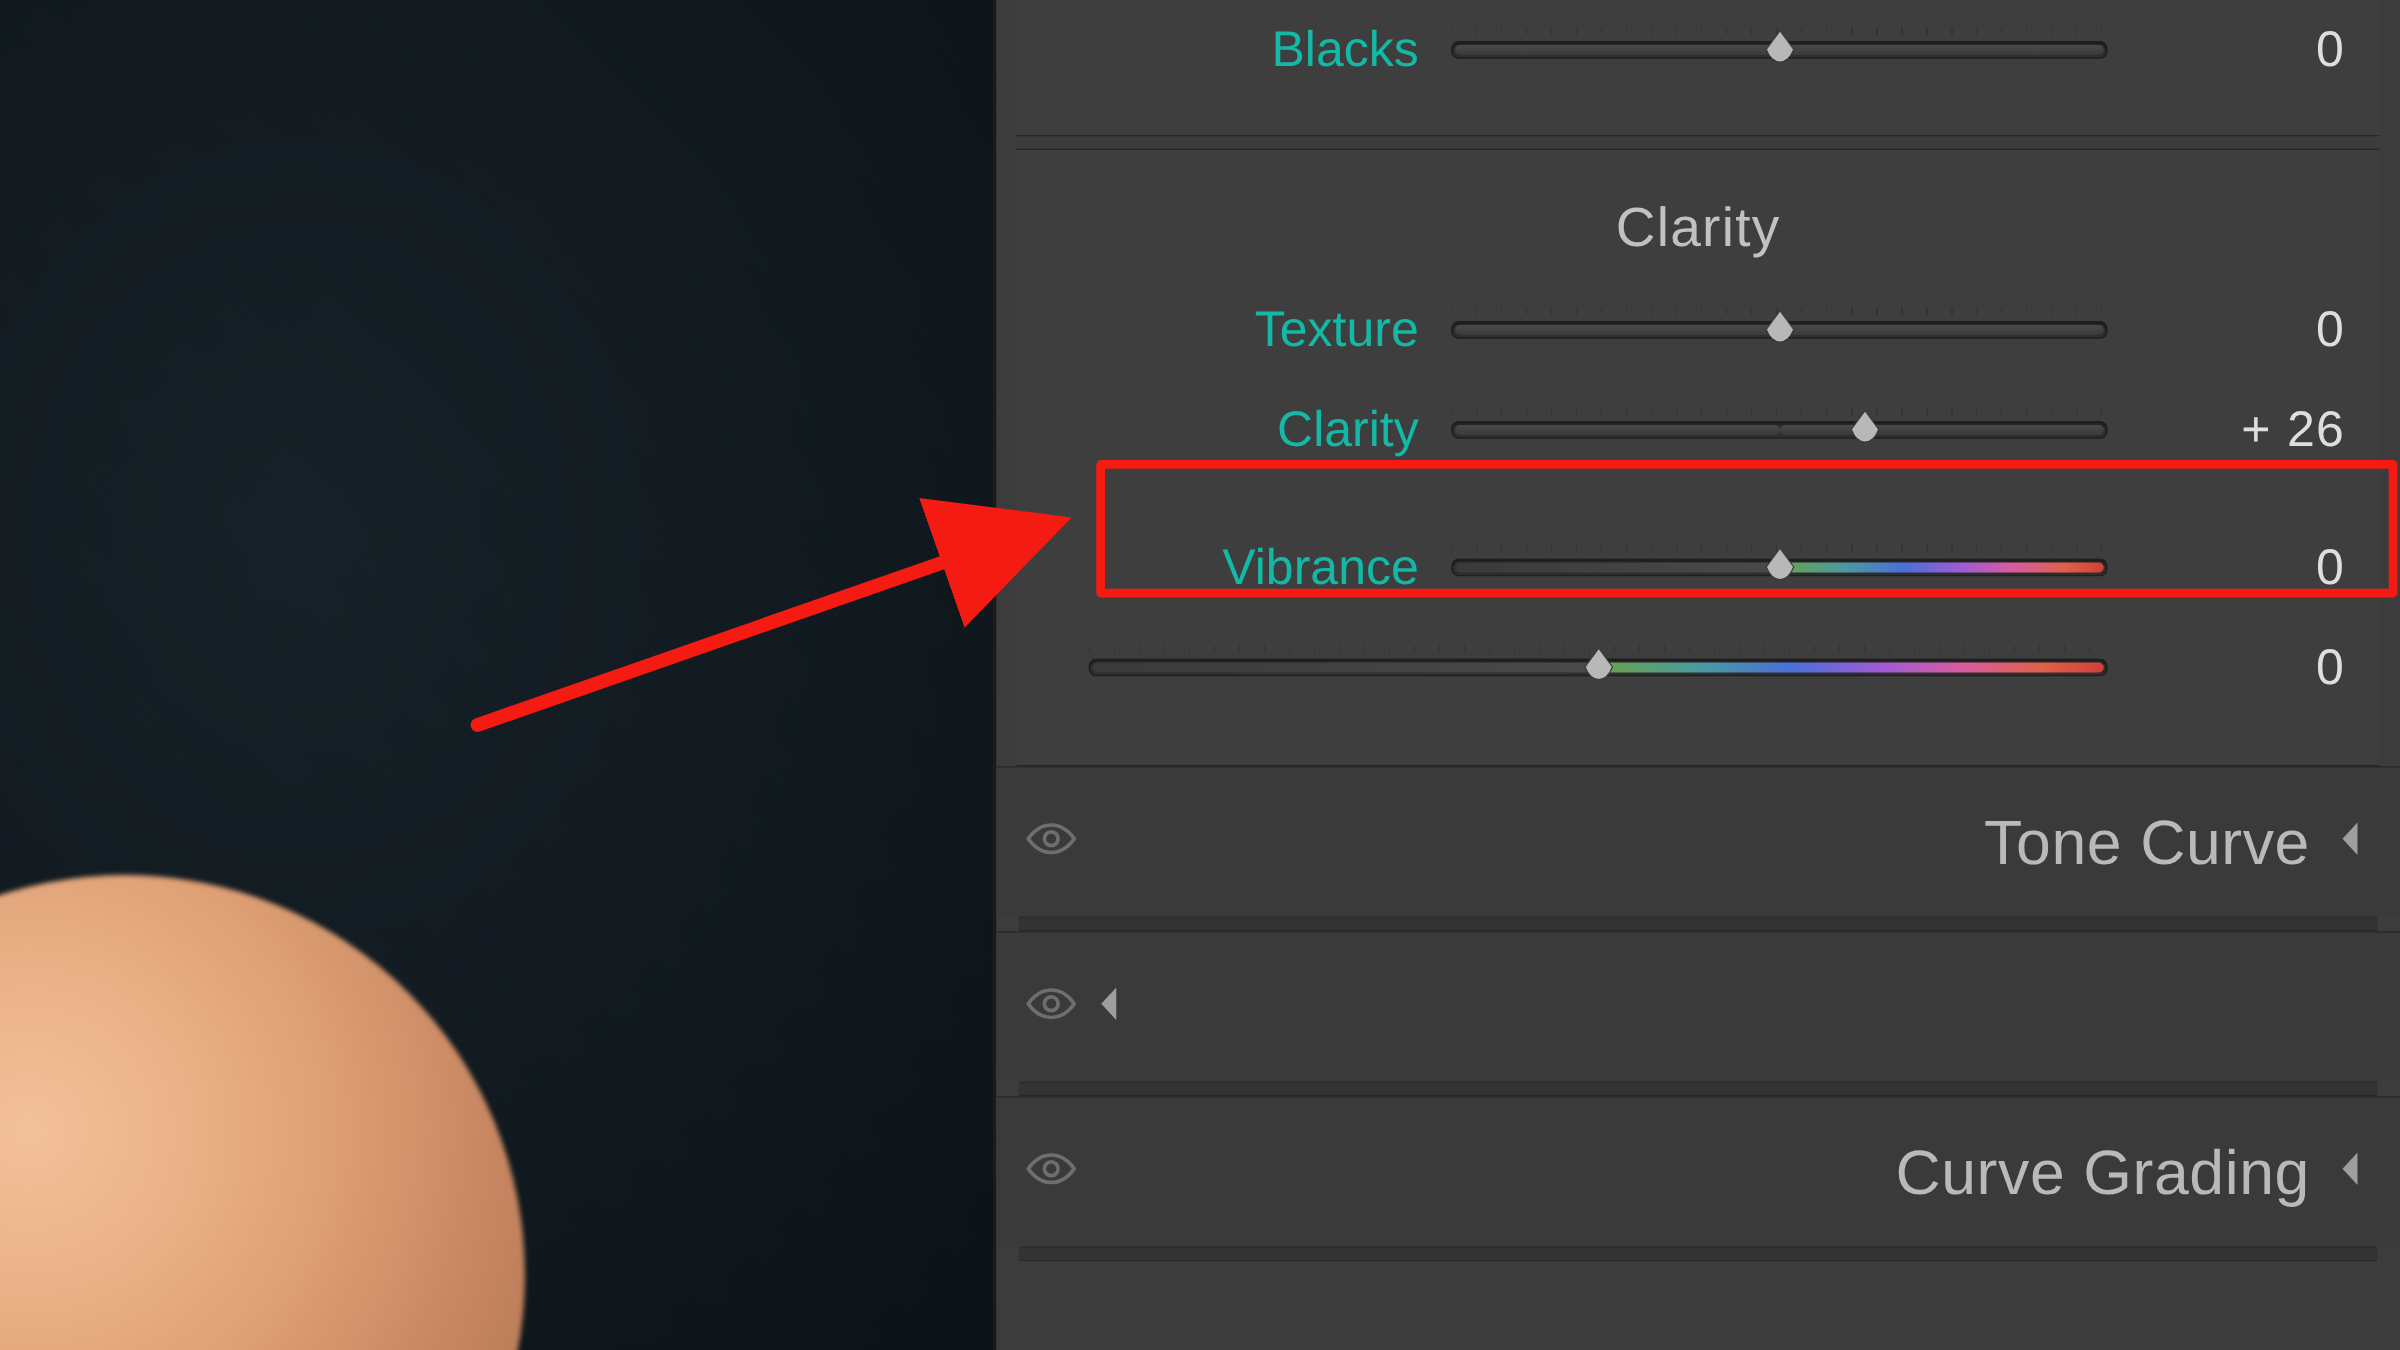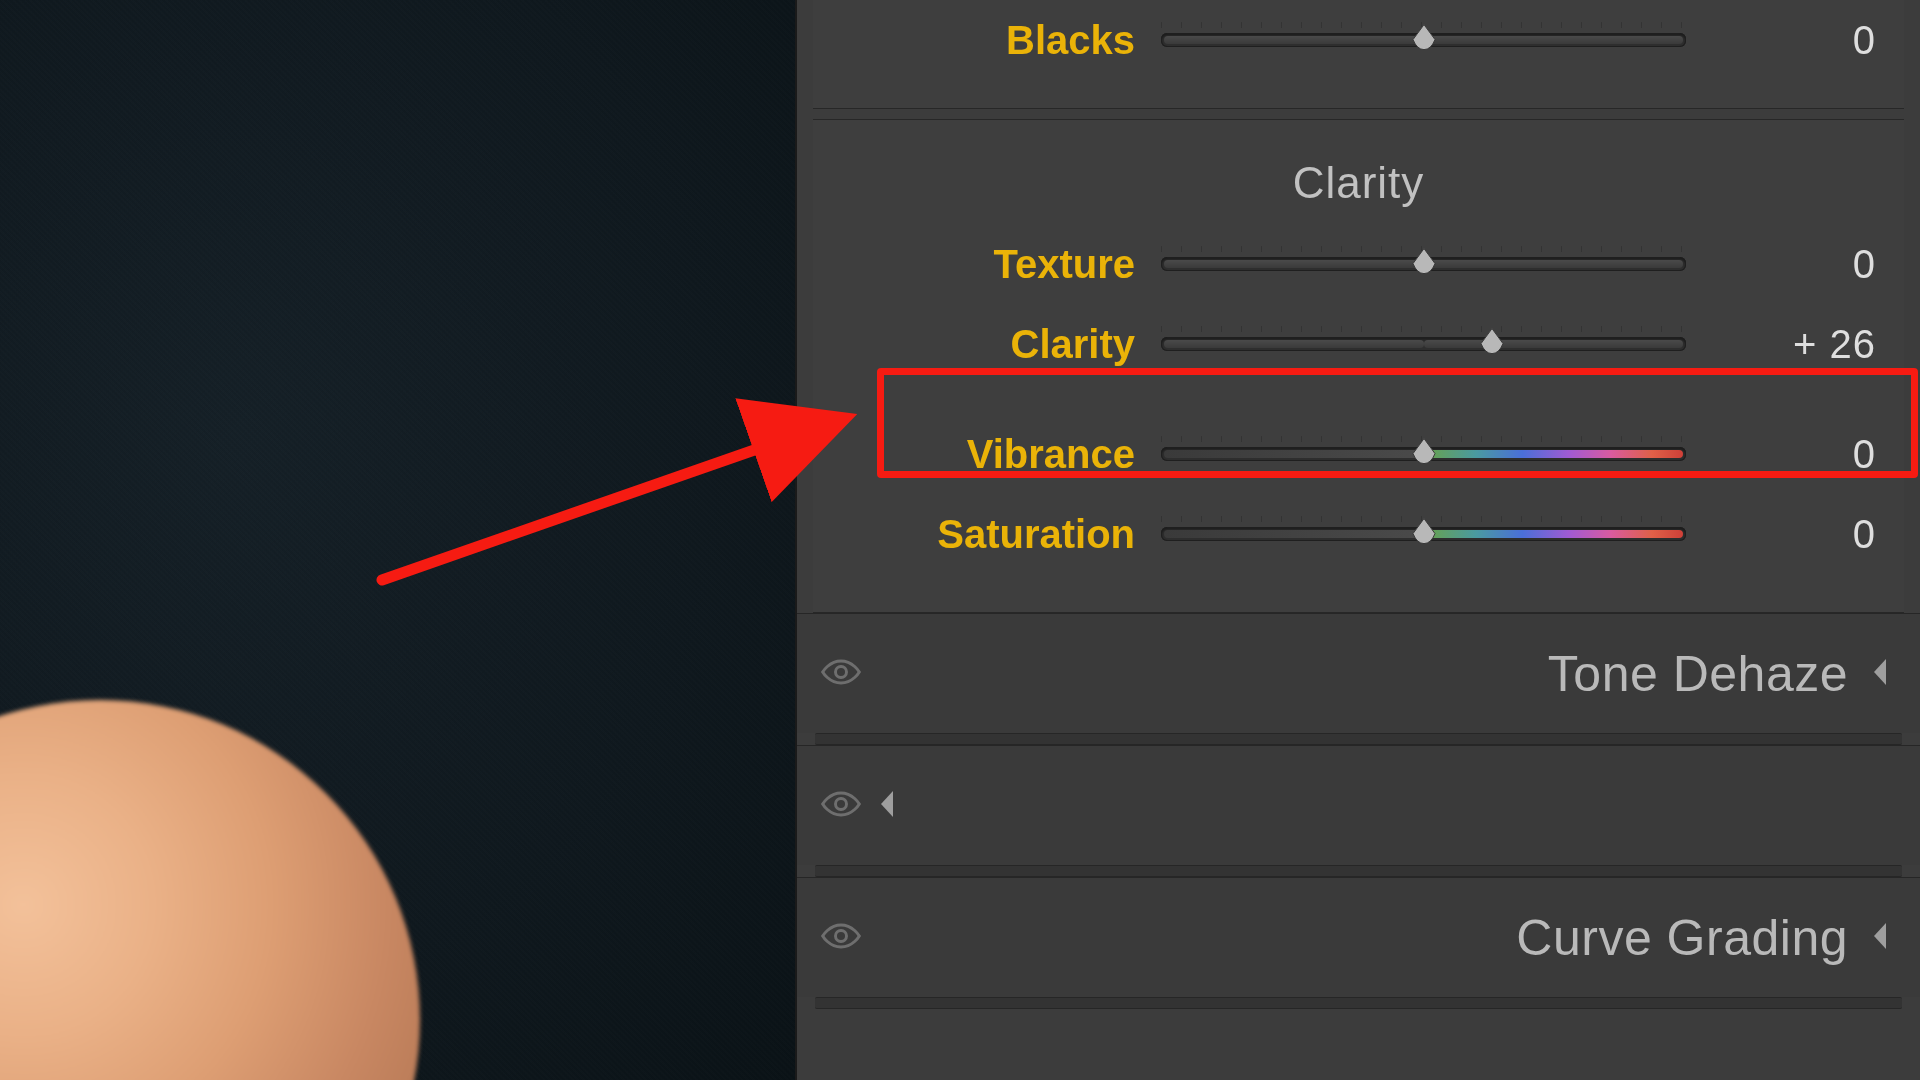--- a/index.html
+++ b/index.html
@@ -69,22 +69,22 @@
     align-items: center;
     height: 80px;
     padding: 0 28px 0 58px;
     gap: 20px;
     position: relative;
   }
   .row .label {
     width: 270px;
     text-align: right;
     font-size: 40px;
-    font-weight: 700;
-    color: #eab308;
+    font-weight: 400;
+    color: #14b8a6;
     padding-right: 6px;
     white-space: nowrap;
   }
   .row .value {
     width: 170px;
     text-align: right;
     font-size: 40px;
     font-weight: 300;
     color: #dedede;
     letter-spacing: 1px;
@@ -273,42 +273,41 @@
         <div class="thumb" style="left: 50%;">
           <svg width="30" height="30" viewBox="0 0 30 30">
               <path d="M15 2 L26 17 Q22 27 15 27 Q8 27 4 17 Z" fill="#b8b8b8" stroke="#3a3a3a"></path>
             </svg>
         </div>
       </div>
       <div class="value">0</div>
     </div>
 
     <div class="row">
-      <div class="label">Saturation</div>
       <div class="slider">
         <div class="ticks"></div>
           <div class="track hue"></div>
         <div class="thumb" style="left: 50%;">
           <svg width="30" height="30" viewBox="0 0 30 30">
               <path d="M15 2 L26 17 Q22 27 15 27 Q8 27 4 17 Z" fill="#b8b8b8" stroke="#3a3a3a"></path>
             </svg>
         </div>
       </div>
       <div class="value">0</div>
     </div>
   </div>
 
   <div class="section-header">
     <span class="eye">
       <svg width="44" height="44" viewBox="0 0 24 24" fill="none" stroke="#9a9a9a" stroke-width="1.6">
         <path d="M2 12s3.5-6 10-6 10 6 10 6-3.5 6-10 6S2 12 2 12z"></path>
           <circle cx="12" cy="12" r="3"></circle>
       </svg>
     </span>
-    <span class="title">Tone Dehaze</span>
+    <span class="title">Tone Curve</span>
     <span class="chevron">
       <svg width="24" height="30" viewBox="0 0 24 30">
           <path d="M18 2 L6 15 L18 28" fill="#9e9e9e"></path>
         </svg>
     </span>
   </div>
   <div class="section-divider"></div>
 
   <div class="section-header">
     <span class="eye">

